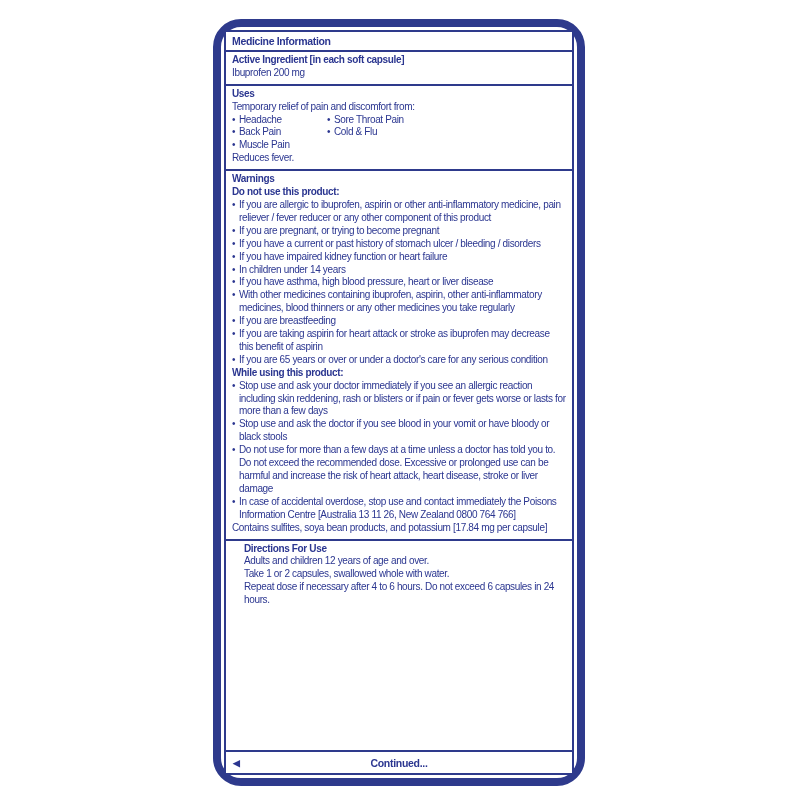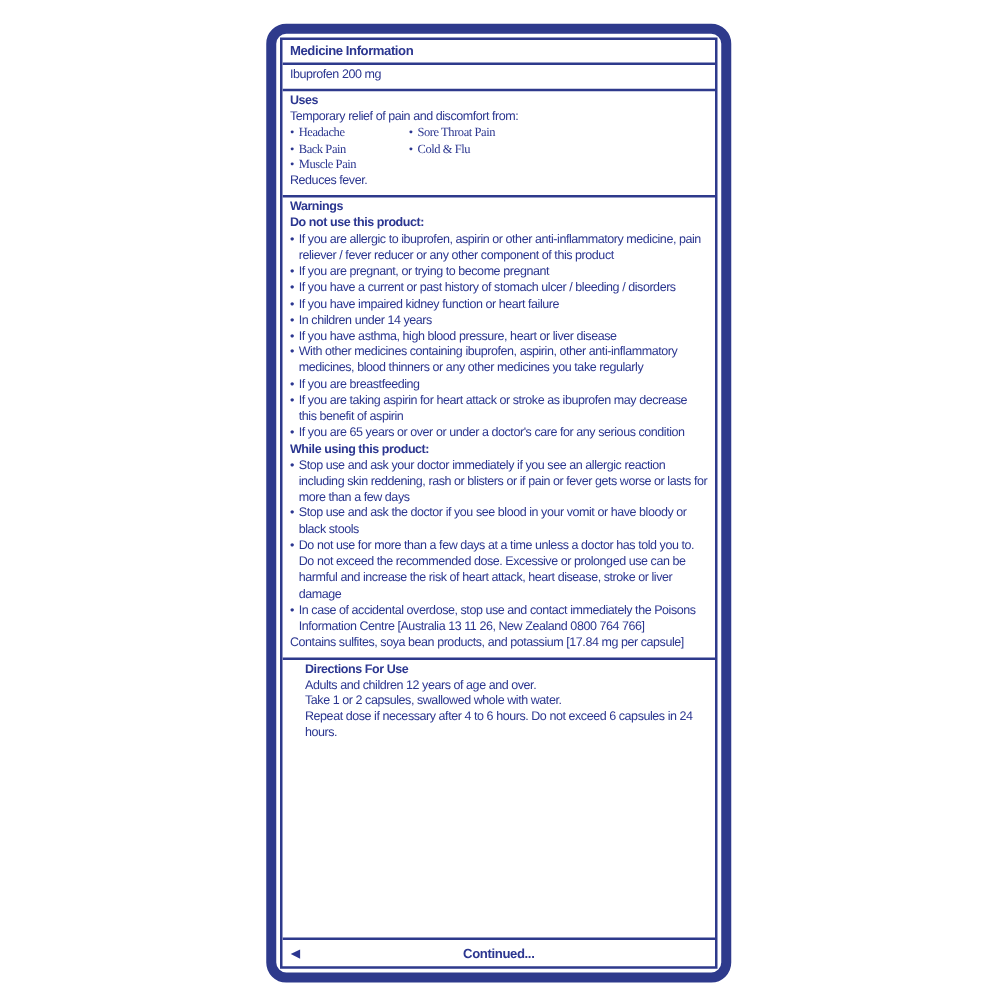--- a/index.html
+++ b/index.html
@@ -12,21 +12,21 @@
     background:#ffffff;
     font-family:"Liberation Sans",sans-serif;
     position:relative;
   }
   .panel{
     position:absolute;
     left:213px;top:19px;
     width:372px;height:767px;
     box-sizing:border-box;
     border:8px solid var(--navy);
-    border-radius:16px;
+    border-radius:28px;
     background:#ffffff;
   }
   .inner{
     position:absolute;
     inset:3px;
     border:2px solid var(--navy);
     display:flex;
     flex-direction:column;
     overflow:hidden;
     background:#ffffff;
@@ -41,21 +41,20 @@
   }
   .h{font-weight:bold;}
   .header-row{
     padding:3px 6px 2px 6px;
     font-weight:bold;
     font-size:10.5px;
   }
   .uses-cols{
     display:grid;
     grid-template-columns:95px 86px 1fr;
-    font-family:Liberation Serif, serif;
   }
   .bullet{
     position:relative;
     padding-left:7px;
   }
   .bullet::before{
     content:"\2022";
     position:absolute;
     left:0;
   }
@@ -90,20 +89,21 @@
 
 <div class="page">
   <div class="panel">
     <div class="inner">
 
       <div class="section header-row">
         <span>Medicine Information</span>
       </div>
 
       <div class="section">
+        <div class="h">Active Ingredient [in each soft capsule]</div>
         <div>Ibuprofen 200 mg</div>
       </div>
 
       <div class="section">
         <div class="h">Uses</div>
         <div>Temporary relief of pain and discomfort from:</div>
         <div class="uses-cols">
           <div class="ucol">
               <div class="bullet">Headache</div>
               <div class="bullet">Back Pain</div>

